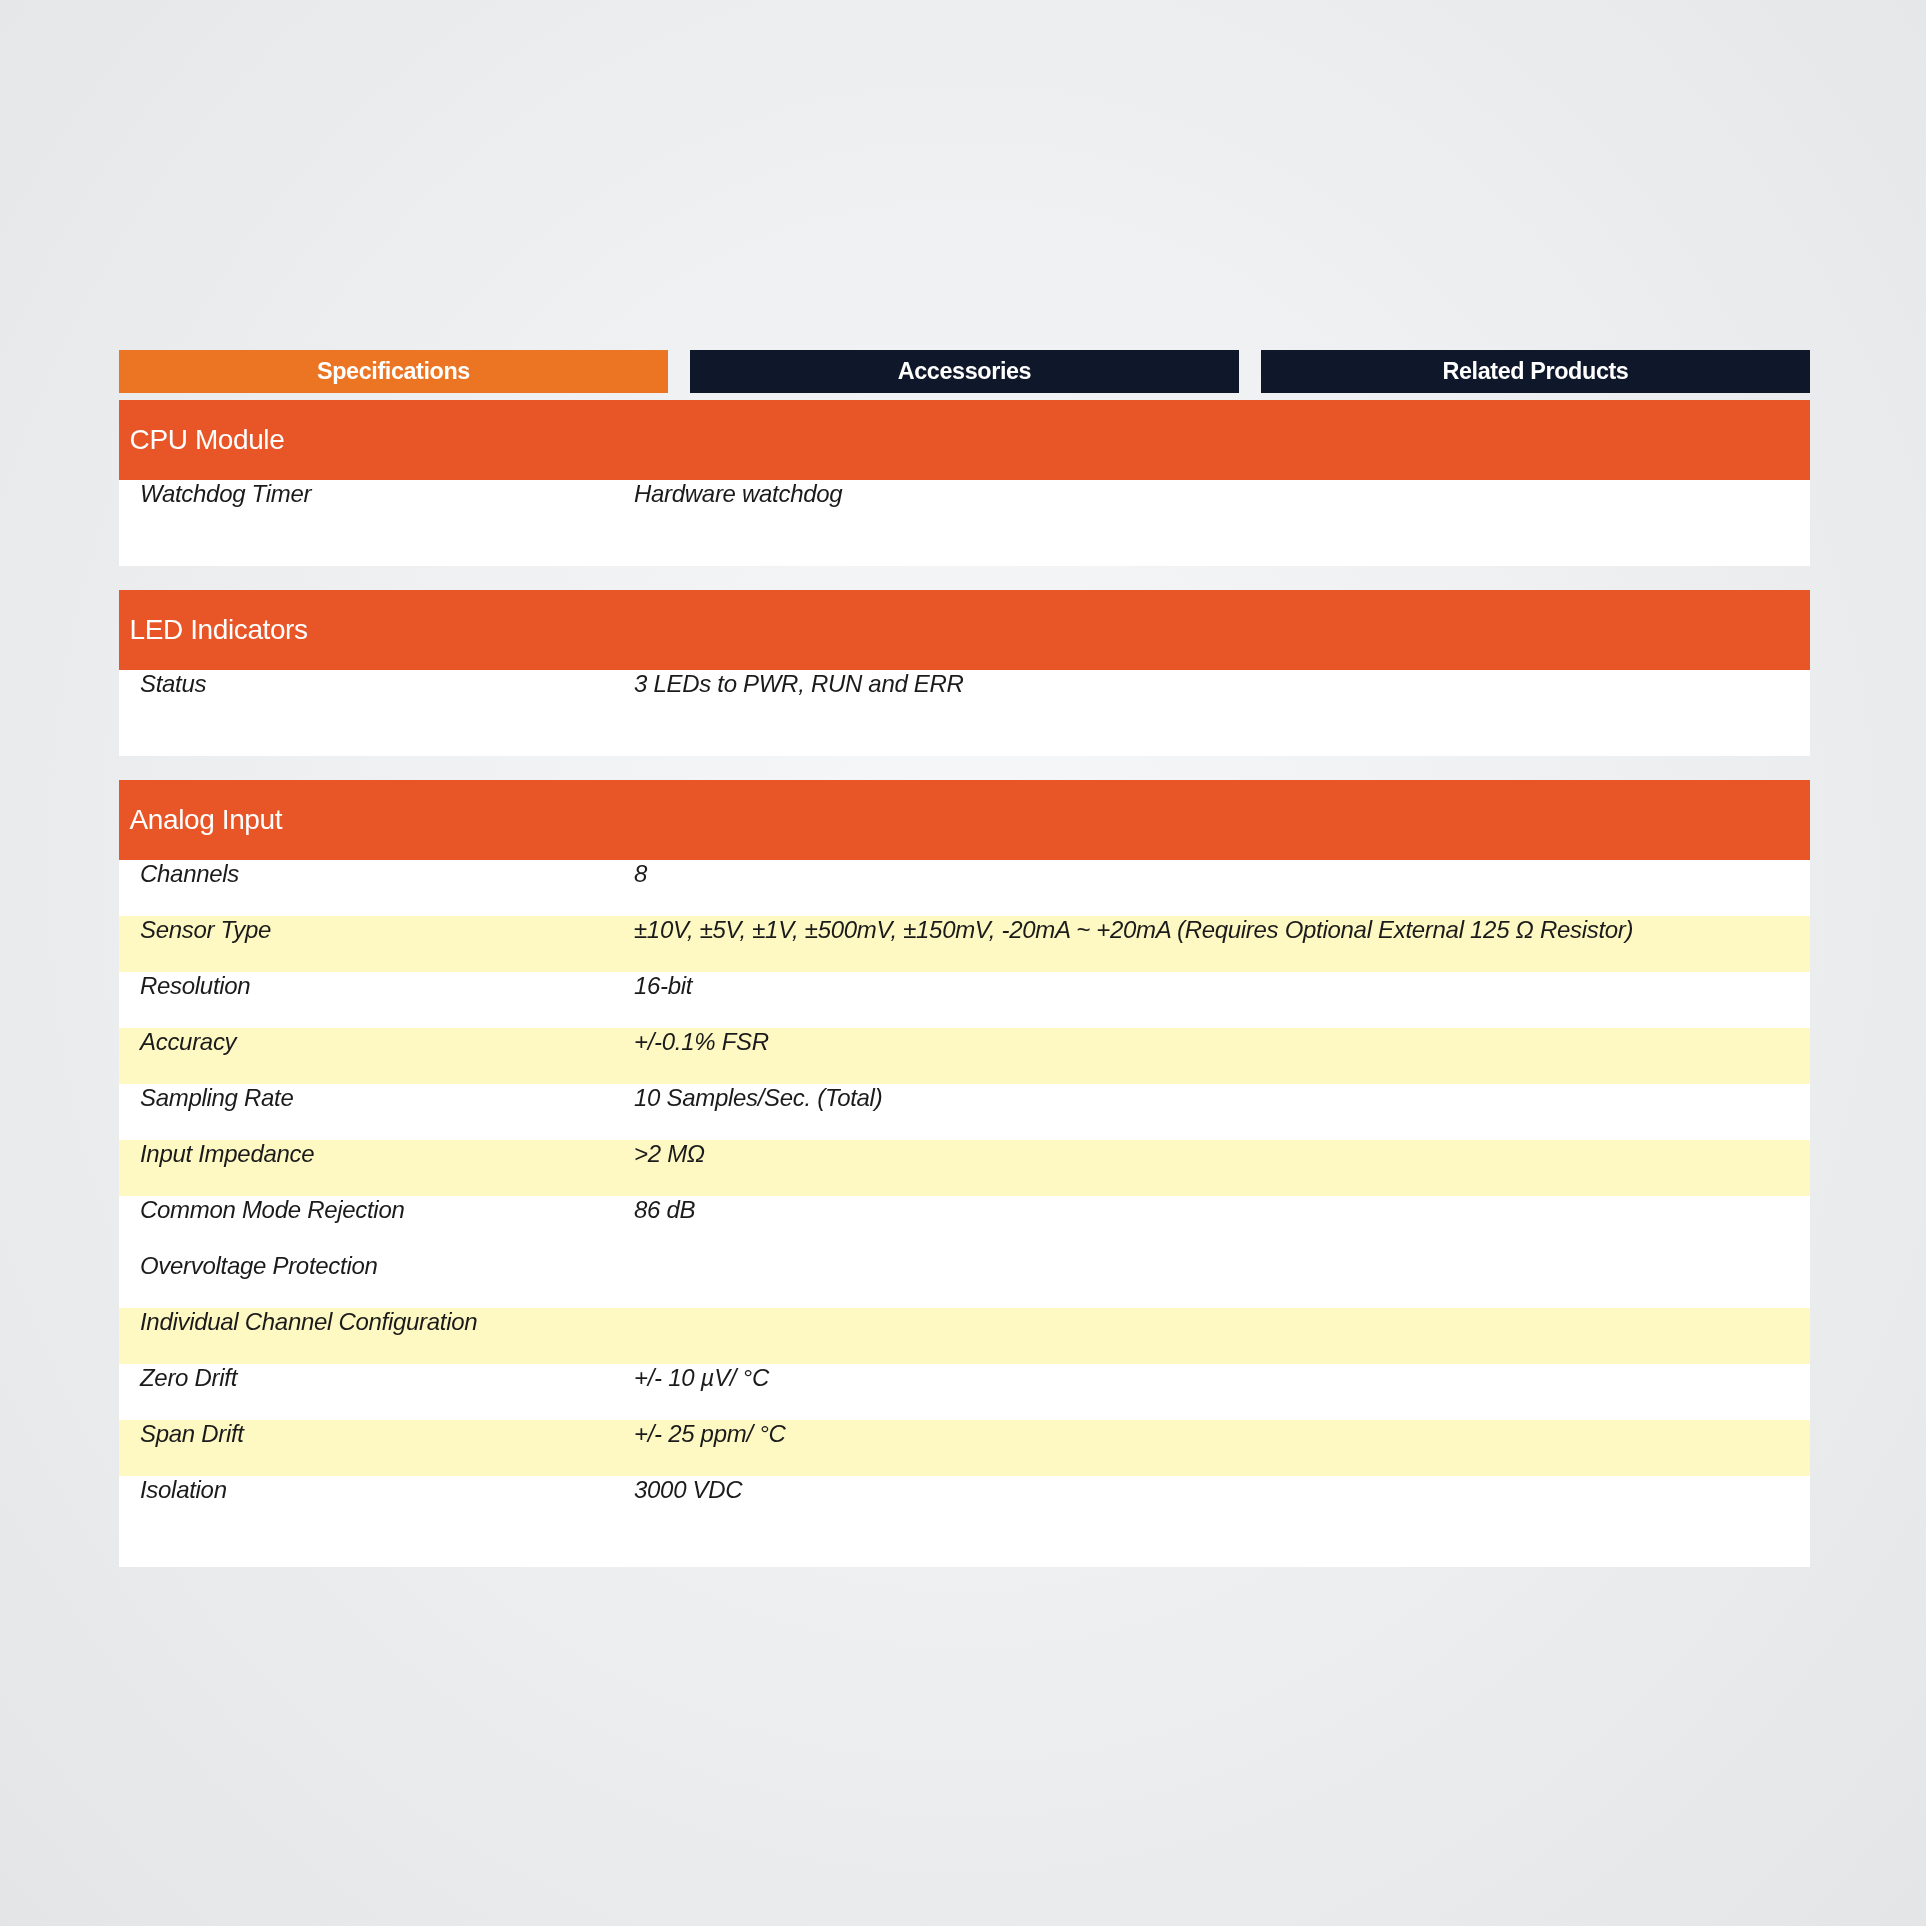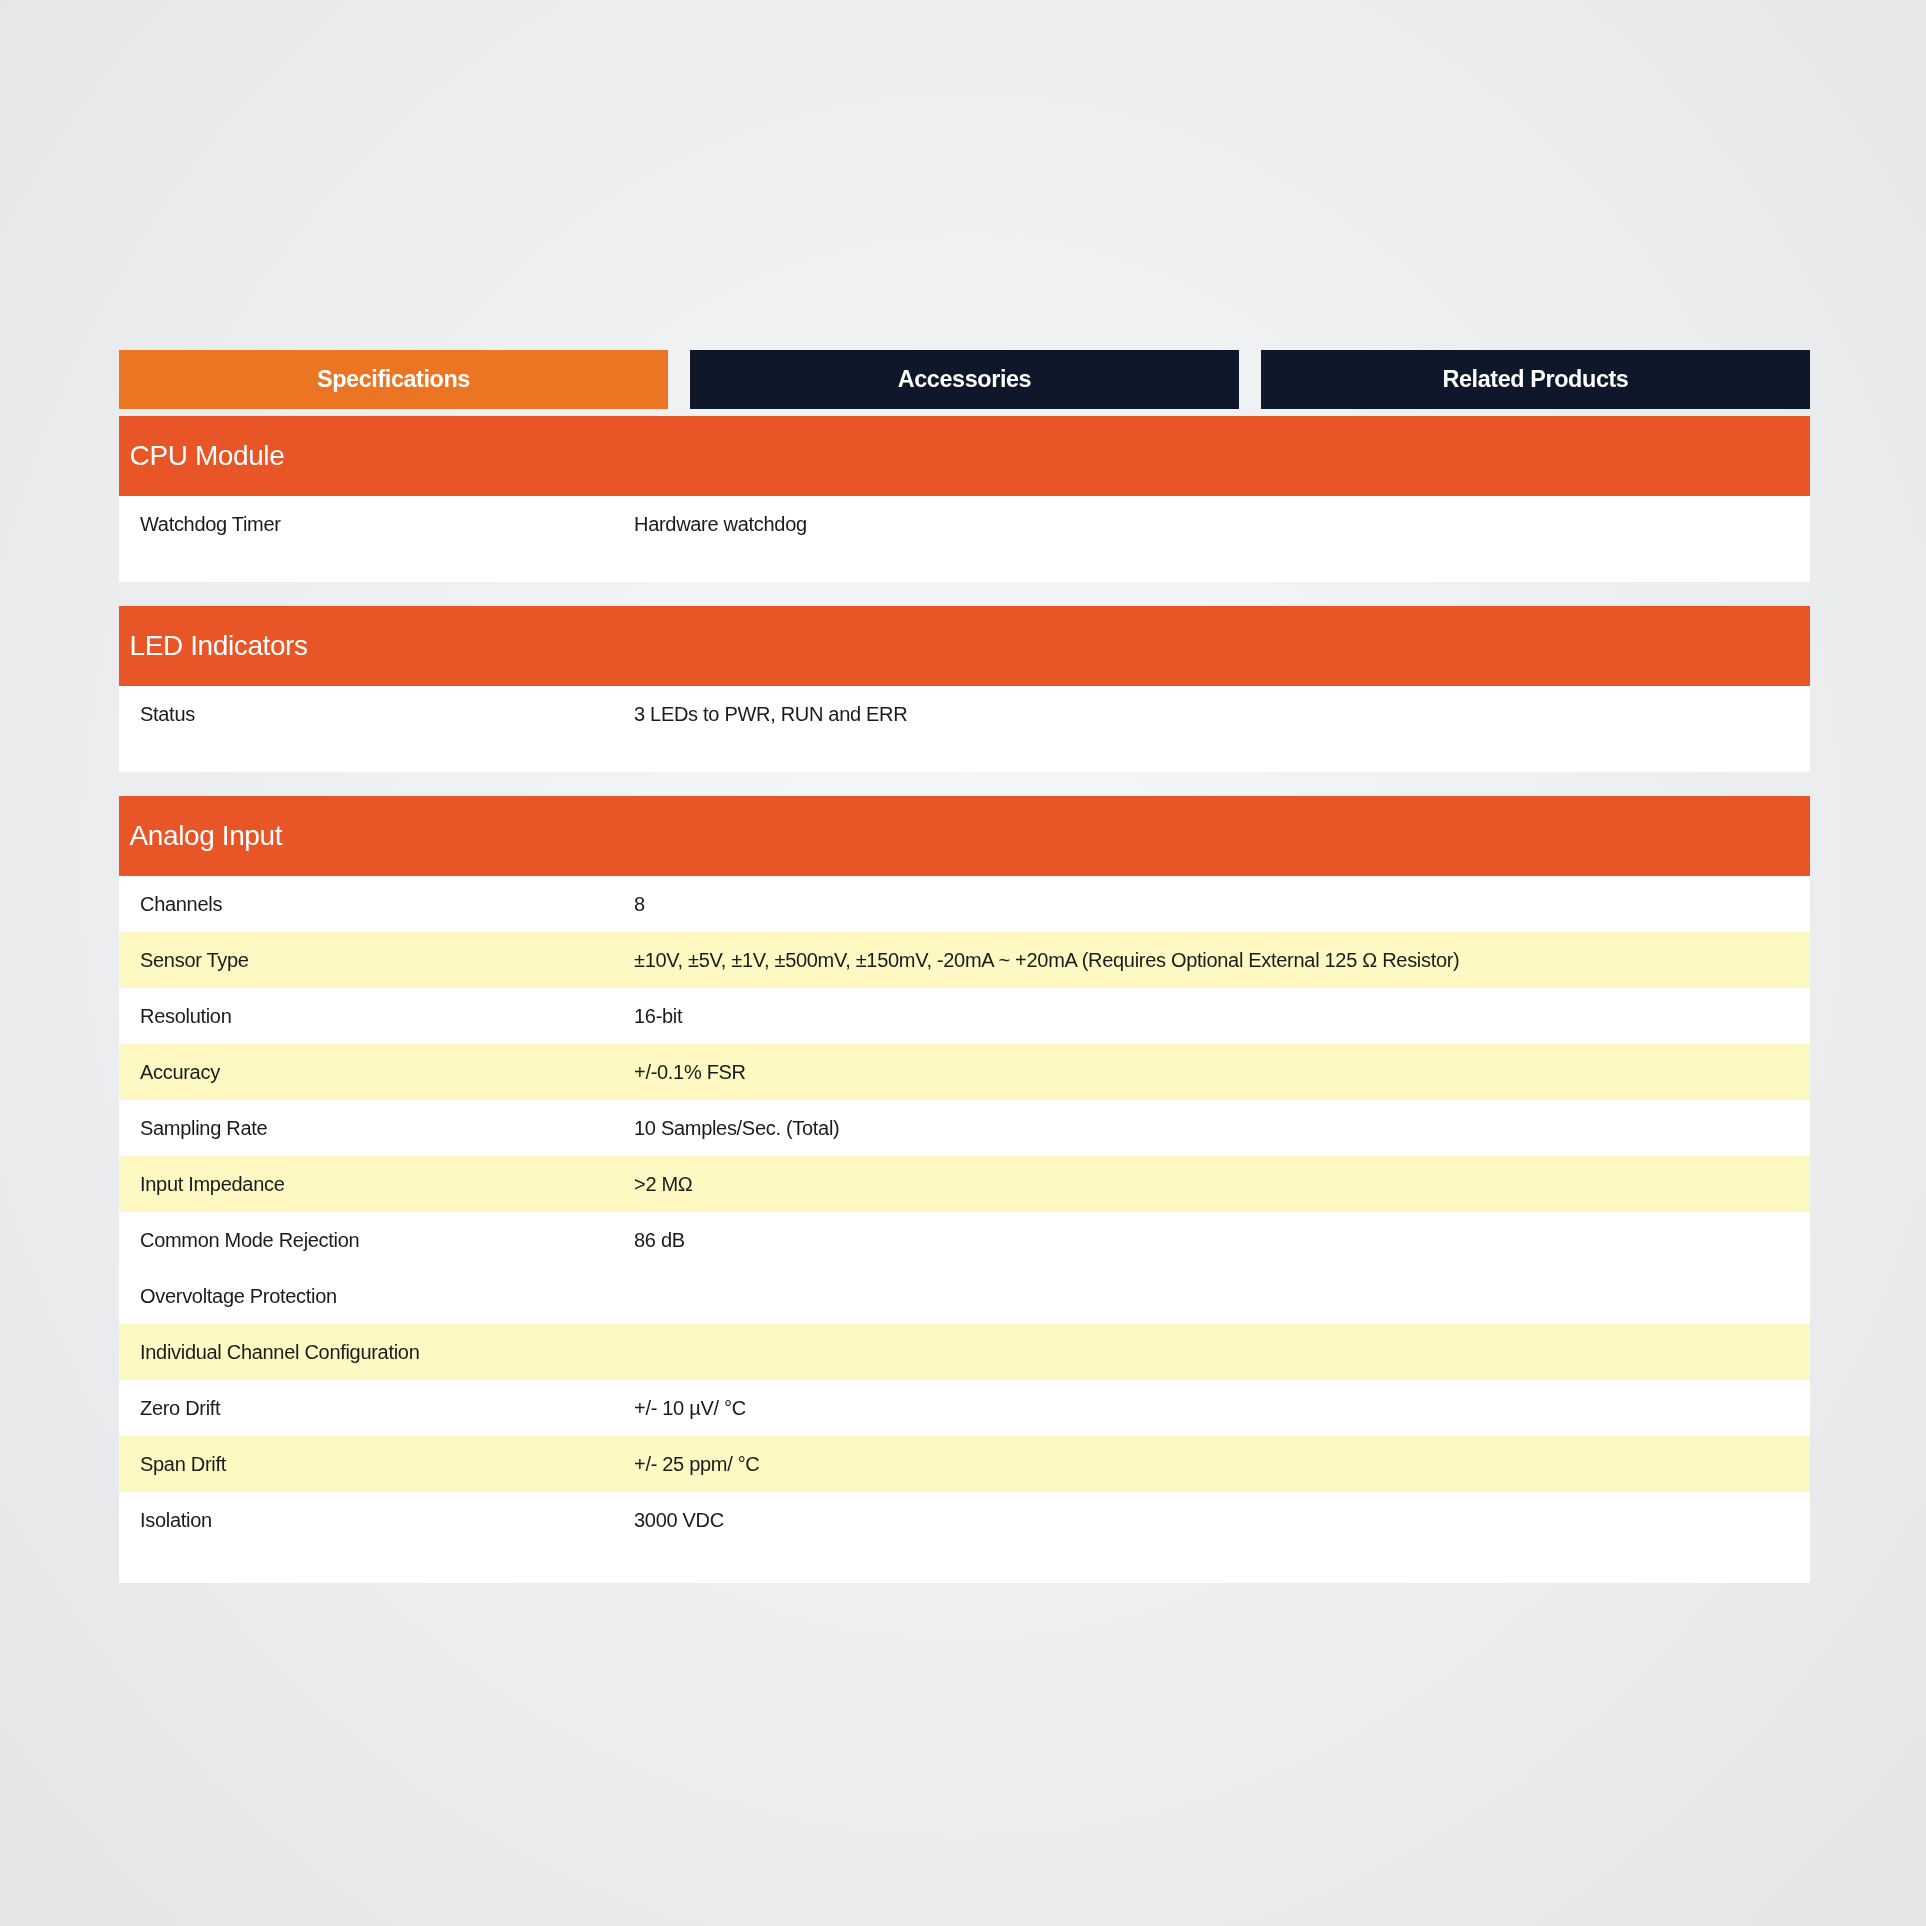--- a/index.html
+++ b/index.html
@@ -15,21 +15,21 @@
       background: radial-gradient(ellipse at 50% 45%, #f6f7f8 0%, #eef0f1 45%, #e3e5e6 100%);
     }
     .panel {
       position: absolute;
       left: 119px;
       top: 350px;
       width: 1691px;
     }
     .tabs {
       display: flex;
-      height: 59px;
+      height: 43px;
       gap: 22px;
       margin-bottom: 7px;
     }
     .tab {
       flex: 1;
       display: flex;
       align-items: center;
       justify-content: center;
       color: #ffffff;
       font-weight: bold;
@@ -56,25 +56,25 @@
     }
     .section-body.padded {
       padding-bottom: 30px;
     }
     .section-spacer {
       height: 24px;
       background: transparent;
     }
     .row {
       display: flex;
-      align-items: center;
       height: 56px;
-      font-size: 20px;
+      font-size: 24px;
       color: #1b1b1b;
       letter-spacing: -0.3px;
+      font-style: italic;
     }
     .row.alt {
       background: #fef9c3;
     }
     .row .label {
       width: 515px;
       padding-left: 21px;
       box-sizing: border-box;
     }
     .row .value {

